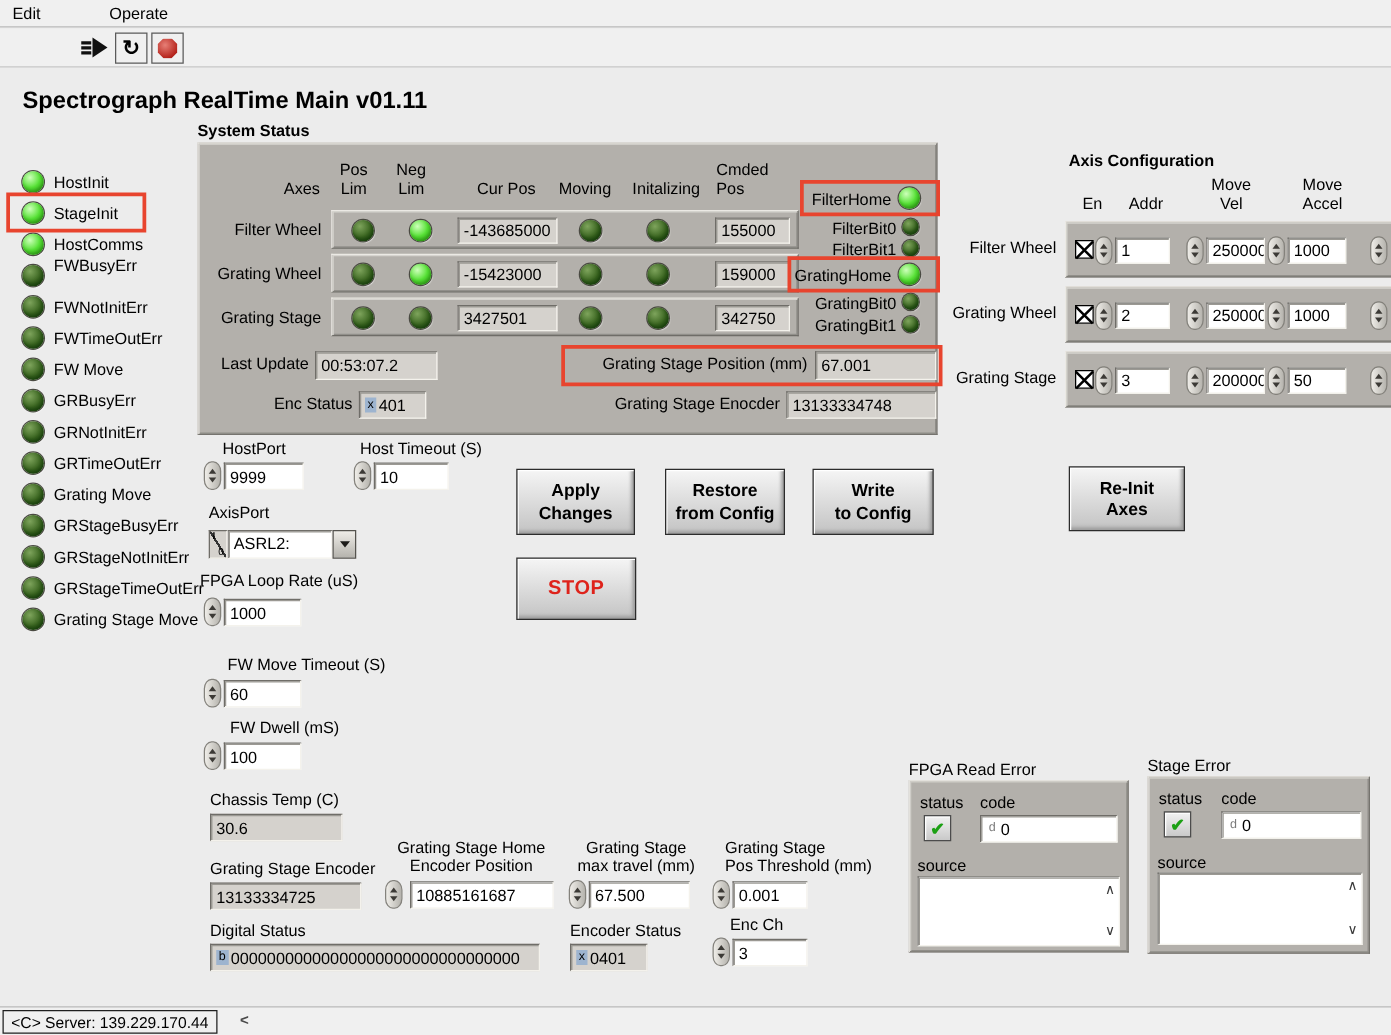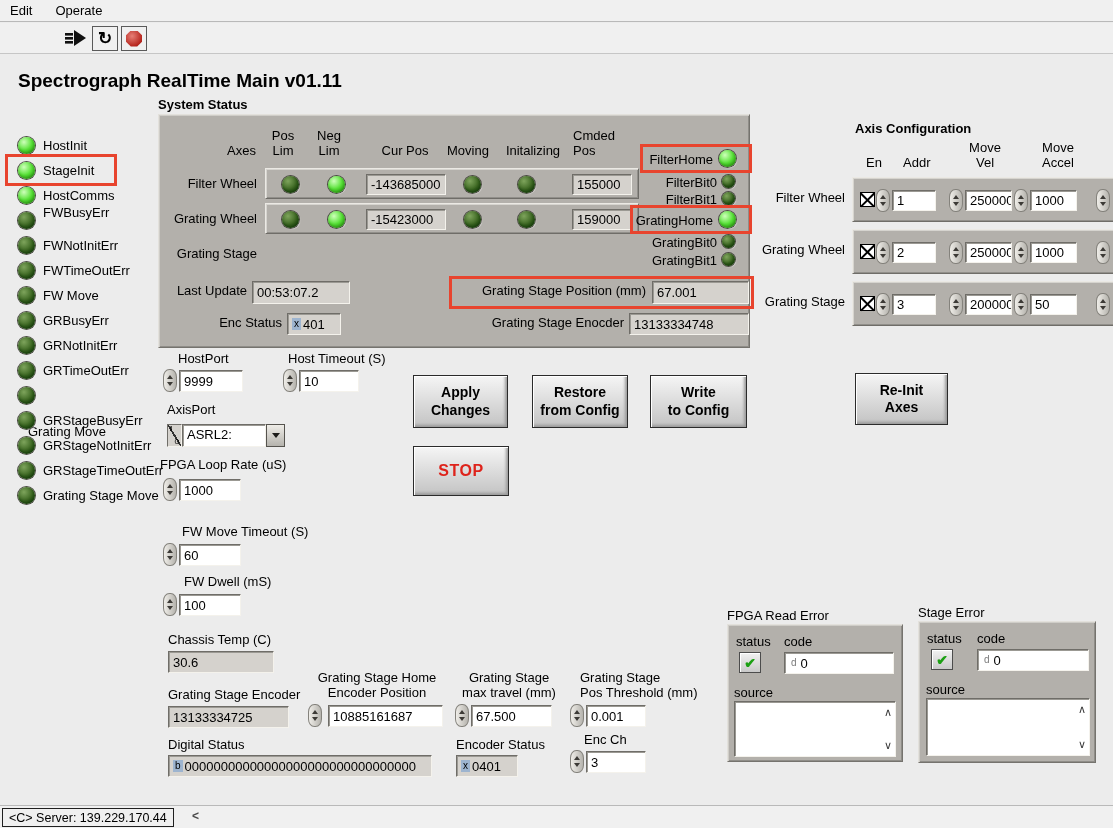--- a/index.html
+++ b/index.html
@@ -9,21 +9,21 @@
     background:#ececec; font-family:"Liberation Sans",sans-serif; font-size:13px; color:#000;
   }
   .abs { position:absolute; }
   .lbl { white-space:pre-line; line-height:1.15; }
   .bold { font-weight:bold; }
   .ctr { text-align:center; }
   .rt  { text-align:right; }
 
   
   .menubar { position:absolute; top:0; left:0; width:1113px; height:22px; background:#f0f0f0;
-             border-bottom:1px solid #b9b9b9; display:flex; align-items:center; padding-left:10px; }
+             border-bottom:1px solid #b9b9b9; display:flex; align-items:center; padding-left:10px;gap:32px; }
   .menuitem { padding:2px 9px 2px 0; margin-right:14px; cursor:default; }
   .toolbar { position:absolute; top:23px; left:0; width:1113px; height:31px; background:#f0f0f0;
              border-bottom:1px solid #c6c6c6; }
   .toolbtn { position:absolute; top:3px; width:26px; height:25px; border:1px solid #5a5a5a;
              background:#f0f0f0; display:flex; align-items:center; justify-content:center; }
   .octagon { width:16px; height:16px; background:radial-gradient(circle at 38% 32%, #e77f76, #b5241c 70%, #8e1a14);
              clip-path:polygon(30% 0,70% 0,100% 30%,100% 70%,70% 100%,30% 100%,0 70%,0 30%); }
 
   
   .panel { background:#b3b0ab; border:1px solid; border-color:#e3e1dc #75736e #75736e #e3e1dc;
@@ -144,21 +144,21 @@
     <div class="abs lbl" style="left:43px;top:264px;">FWTimeOutErr</div>
     <div class="abs led off" style="left:18px;top:287px;"></div>
     <div class="abs lbl" style="left:43px;top:289px;">FW Move</div>
     <div class="abs led off" style="left:18px;top:312px;"></div>
     <div class="abs lbl" style="left:43px;top:314px;">GRBusyErr</div>
     <div class="abs led off" style="left:18px;top:337px;"></div>
     <div class="abs lbl" style="left:43px;top:339px;">GRNotInitErr</div>
     <div class="abs led off" style="left:18px;top:362px;"></div>
     <div class="abs lbl" style="left:43px;top:364px;">GRTimeOutErr</div>
     <div class="abs led off" style="left:18px;top:387px;"></div>
-    <div class="abs lbl" style="left:28px;top:389px;margin-top:36px;">Grating Move</div>
+    <div class="abs lbl" style="left:43px;top:389px;">Grating Move</div>
     <div class="abs led off" style="left:18px;top:412px;"></div>
     <div class="abs lbl" style="left:43px;top:414px;">GRStageBusyErr</div>
     <div class="abs led off" style="left:18px;top:437px;"></div>
     <div class="abs lbl" style="left:43px;top:439px;">GRStageNotInitErr</div>
     <div class="abs led off" style="left:18px;top:462px;"></div>
     <div class="abs lbl" style="left:43px;top:464px;">GRStageTimeOutErr</div>
     <div class="abs led off" style="left:18px;top:487px;"></div>
     <div class="abs lbl" style="left:43px;top:489px;">Grating Stage Move</div>
   </div>
 
@@ -195,20 +195,32 @@
     <div class="abs row3d" style="left:106px;top:88px;width:374px;height:31px;">
       <div class="abs led off" style="left:16px;top:7px;"></div>
       <div class="abs led on" style="left:62px;top:7px;"></div>
       <div class="abs sunk" style="left:100px;top:5px;width:80px;height:21px;">
           <span class="fieldtext">-15423000</span>
         </div>
       <div class="abs led off" style="left:198px;top:7px;"></div>
       <div class="abs led off" style="left:252px;top:7px;"></div>
       <div class="abs sunk" style="left:306px;top:5px;width:60px;height:21px;">
           <span class="fieldtext">159000</span>
+        </div>
+    </div>
+    <div class="abs row3d" style="left:106px;top:123px;width:374px;height:31px;">
+      <div class="abs led off" style="left:16px;top:7px;"></div>
+      <div class="abs led off" style="left:62px;top:7px;"></div>
+      <div class="abs sunk" style="left:100px;top:5px;width:80px;height:21px;">
+          <span class="fieldtext">3427501</span>
+        </div>
+      <div class="abs led off" style="left:198px;top:7px;"></div>
+      <div class="abs led off" style="left:252px;top:7px;"></div>
+      <div class="abs sunk" style="left:306px;top:5px;width:60px;height:21px;">
+          <span class="fieldtext">342750</span>
         </div>
     </div>
 
     <div class="abs lbl rt" style="left:482px;top:38px;width:72px;">FilterHome</div>
     <div class="abs led on" style="left:560px;top:35px;"></div>
     <div class="abs lbl rt" style="left:490px;top:61px;width:68px;">FilterBit0</div>
     <div class="abs led sm off" style="left:563px;top:60px;"></div>
     <div class="abs lbl rt" style="left:490px;top:78px;width:68px;">FilterBit1</div>
     <div class="abs led sm off" style="left:563px;top:77px;"></div>
     <div class="abs lbl rt" style="left:473px;top:99px;width:81px;">GratingHome</div>

